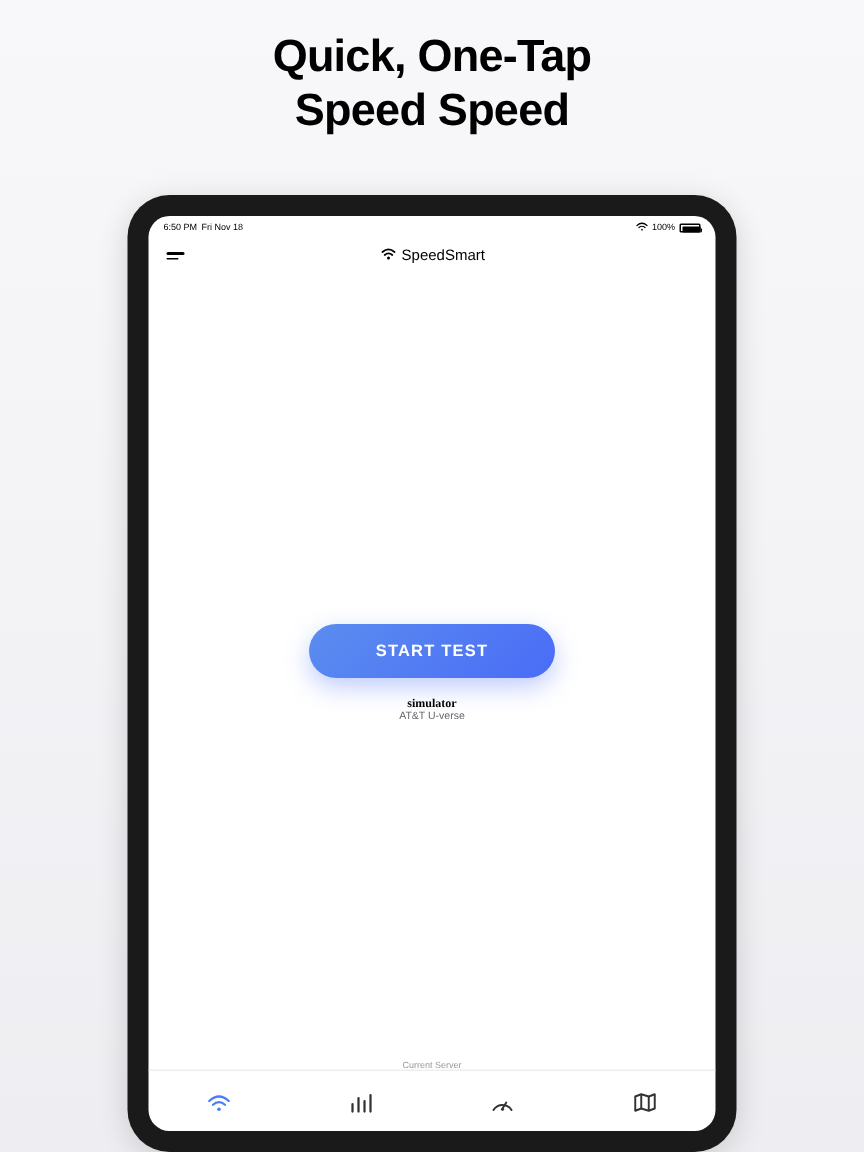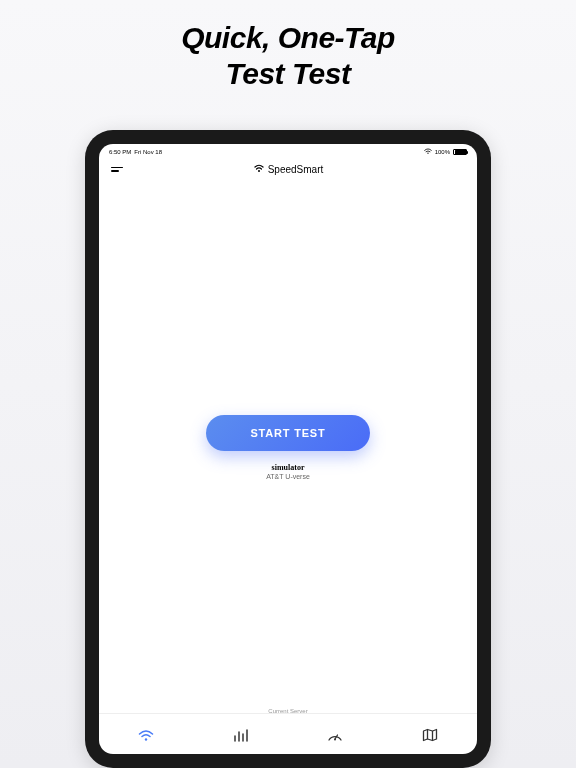--- a/index.html
+++ b/index.html
@@ -18,21 +18,20 @@
     }
     
     .marketing-title {
       text-align: center;
       padding-top: 20px;
       font-weight: 800;
       font-size: 30px;
       line-height: 1.2;
       color: #000;
       letter-spacing: -0.5px;
-      font-style: italic;
     }
     
     .tablet-frame {
       position: absolute;
       top: 130px;
       left: 85px;
       width: 406px;
       height: 638px;
       background: #1a1a1a;
       border-radius: 28px;
@@ -237,21 +236,21 @@
     
     .tab-icon svg {
       stroke: #333;
     }
   </style>
 </head>
 <body>
 
 <div class="marketing-title">
   <div>Quick, One-Tap</div>
-  <div>Test Test</div>
+  <div>Speed Speed</div>
 </div>
 
 <div class="tablet-frame">
   <div class="tablet-screen">
 
     <div class="status-bar">
       <div class="status-left">
         <span>6:50 PM</span>
         <span>Fri Nov 18</span>
       </div>

